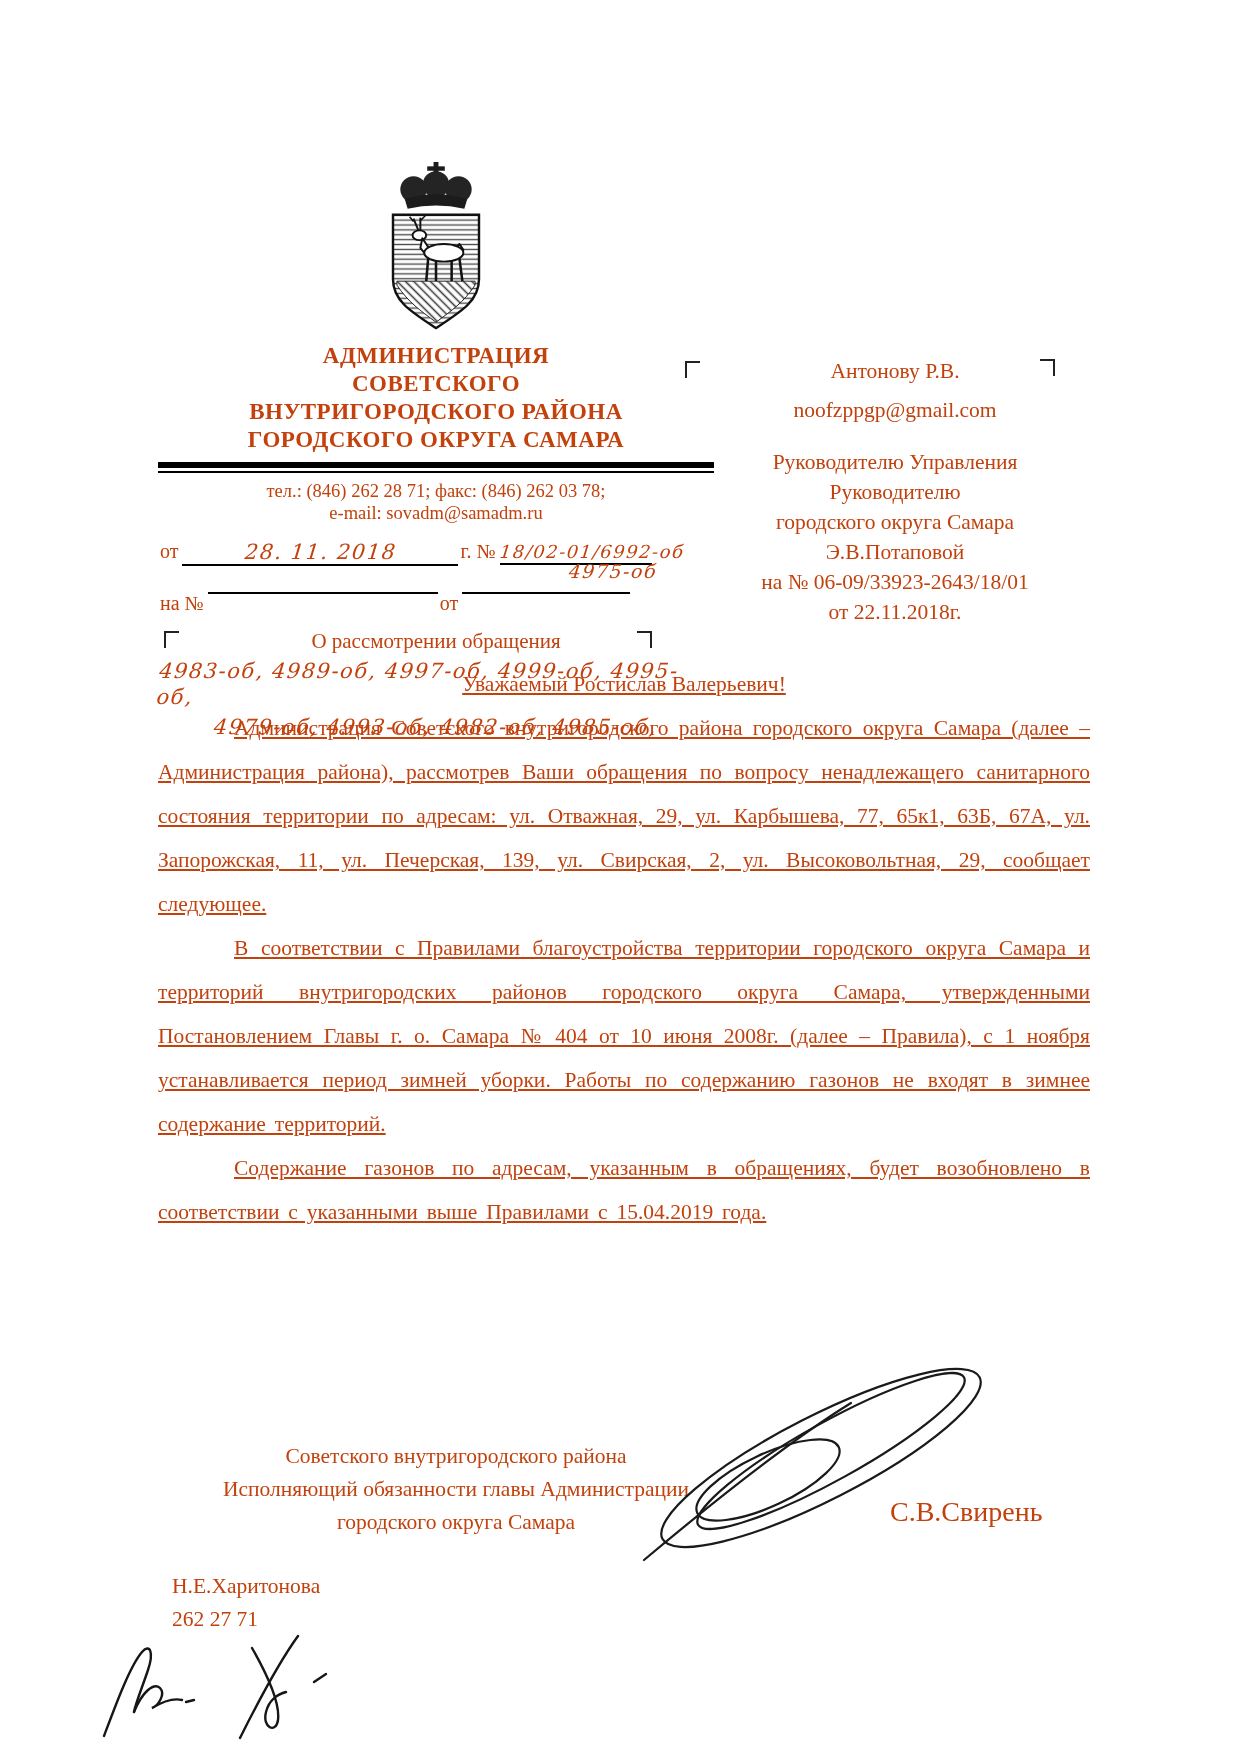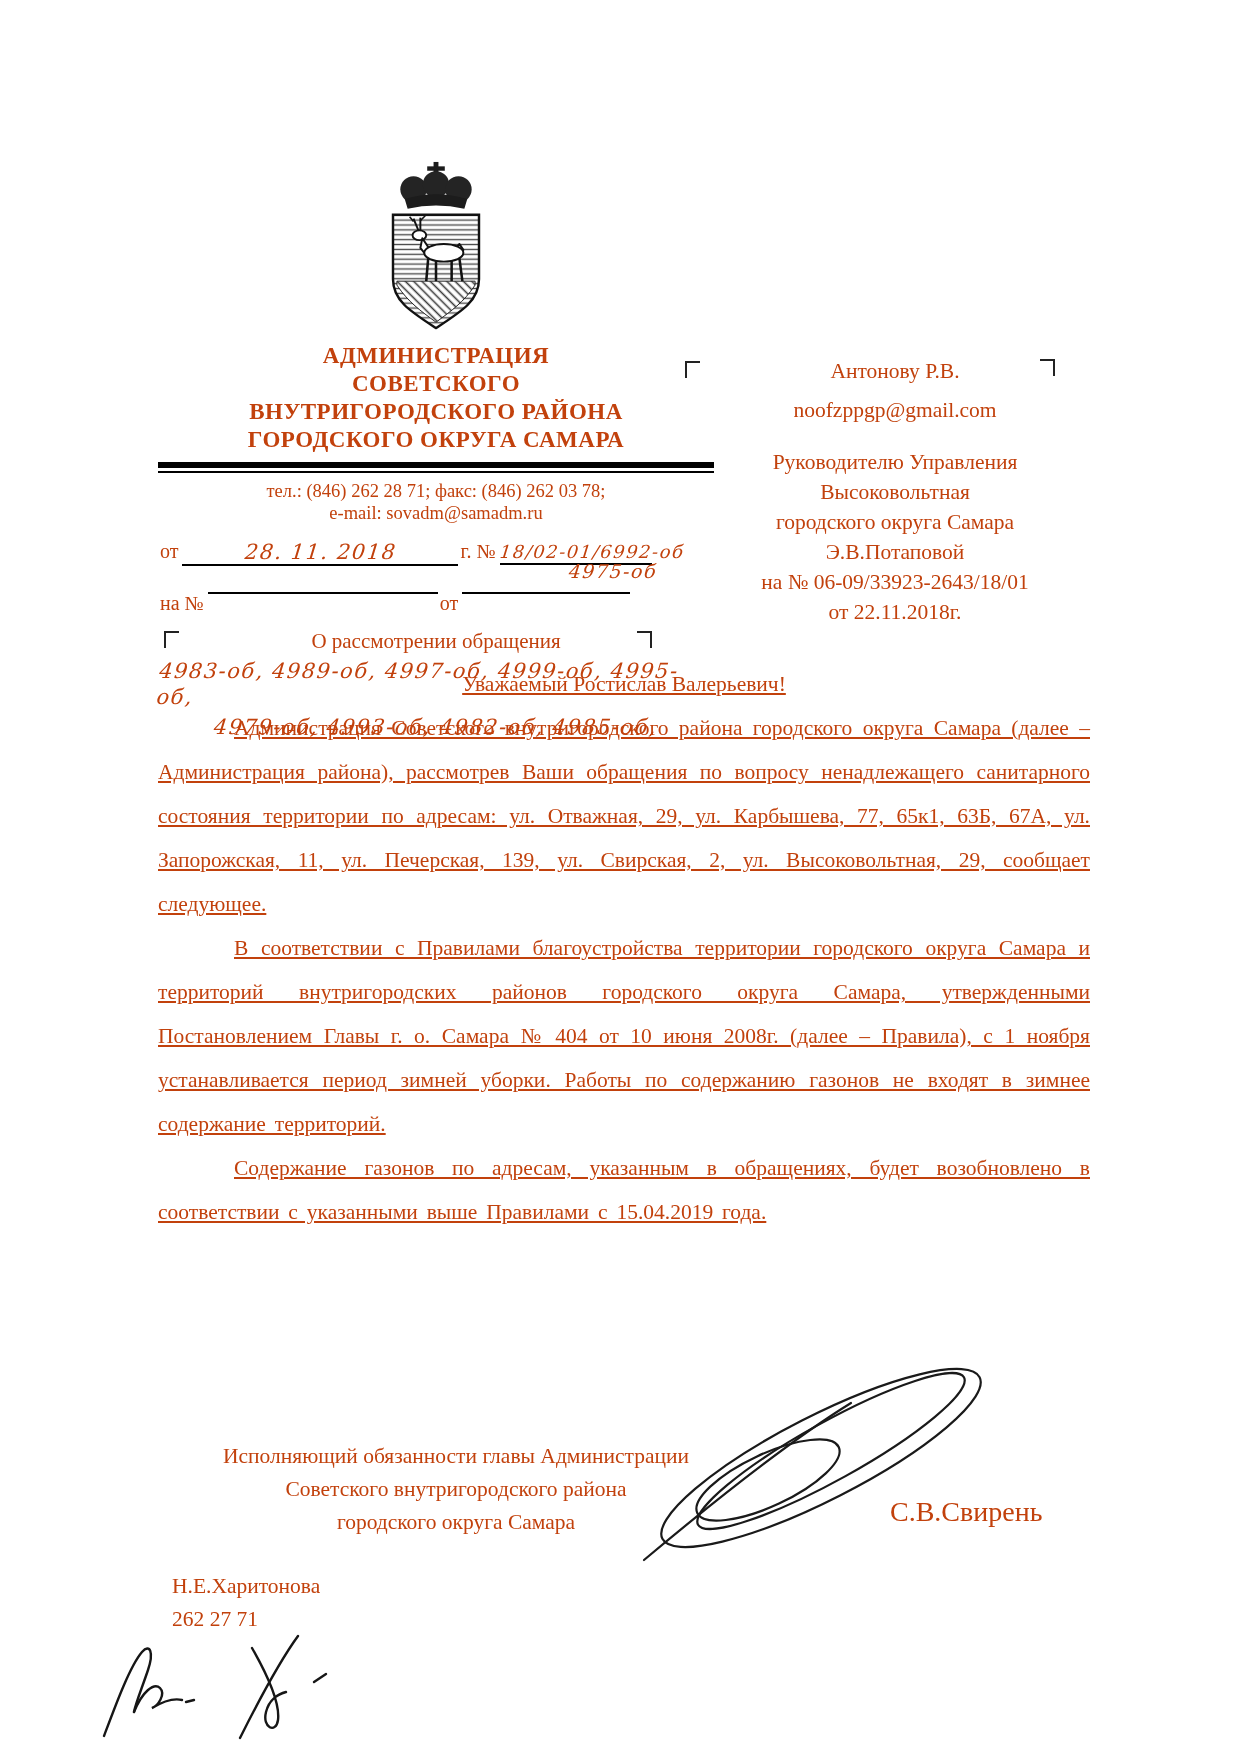--- a/index.html
+++ b/index.html
@@ -132,37 +132,37 @@
   </div>
 
   <div class="recipient">
     <div class="rcp-name-row">
       <span class="corner-tl"></span>
       <span>Антонову Р.В.</span>
       <span class="corner-tr"></span>
     </div>
     <div class="rcp-email">noofzppgp@gmail.com</div>
     <div>Руководителю Управления</div>
-    <div>Высоковольтная</div>
+    <div>Руководителю</div>
     <div>городского округа Самара</div>
     <div>Э.В.Потаповой</div>
     <div>на № 06-09/33923-2643/18/01</div>
     <div>от 22.11.2018г.</div>
   </div>
 
   <div class="body-text">
     <div class="salutation">Уважаемый Ростислав Валерьевич!</div>
     <p>Администрация Советского внутригородского района городского округа Самара (далее – Администрация района), рассмотрев Ваши обращения по вопросу ненадлежащего санитарного состояния территории по адресам: ул. Отважная, 29, ул. Карбышева, 77, 65к1, 63Б, 67А, ул. Запорожская, 11, ул. Печерская, 139, ул. Свирская, 2, ул. Высоковольтная, 29, сообщает следующее.</p>
     <p>В соответствии с Правилами благоустройства территории городского округа Самара и территорий внутригородских районов городского округа Самара, утвержденными Постановлением Главы г. о. Самара № 404 от 10 июня 2008г. (далее – Правила), с 1 ноября устанавливается период зимней уборки. Работы по содержанию газонов не входят в зимнее содержание территорий.</p>
     <p>Содержание газонов по адресам, указанным в обращениях, будет возобновлено в соответствии с указанными выше Правилами с 15.04.2019 года.</p>
   </div>
 
   <div class="sign-position">
+    <div>Советского внутригородского района</div>
     <div>Исполняющий обязанности главы Администрации</div>
-    <div>Советского внутригородского района</div>
     <div>городского округа Самара</div>
   </div>
 
   <svg class="sign-stroke" viewBox="0 0 382 238">
     <g fill="none" stroke="#1a1a1a" stroke-width="2.2" stroke-linecap="round">
       <ellipse cx="205" cy="110" rx="178" ry="42" transform="rotate(-27 205 110)"></ellipse>
       <ellipse cx="215" cy="103" rx="152" ry="29" transform="rotate(-29 215 103)"></ellipse>
       <ellipse cx="152" cy="132" rx="78" ry="26" transform="rotate(-25 152 132)"></ellipse>
       <path d="M28 212 C 90 160, 170 95, 235 55"></path>
     </g>

